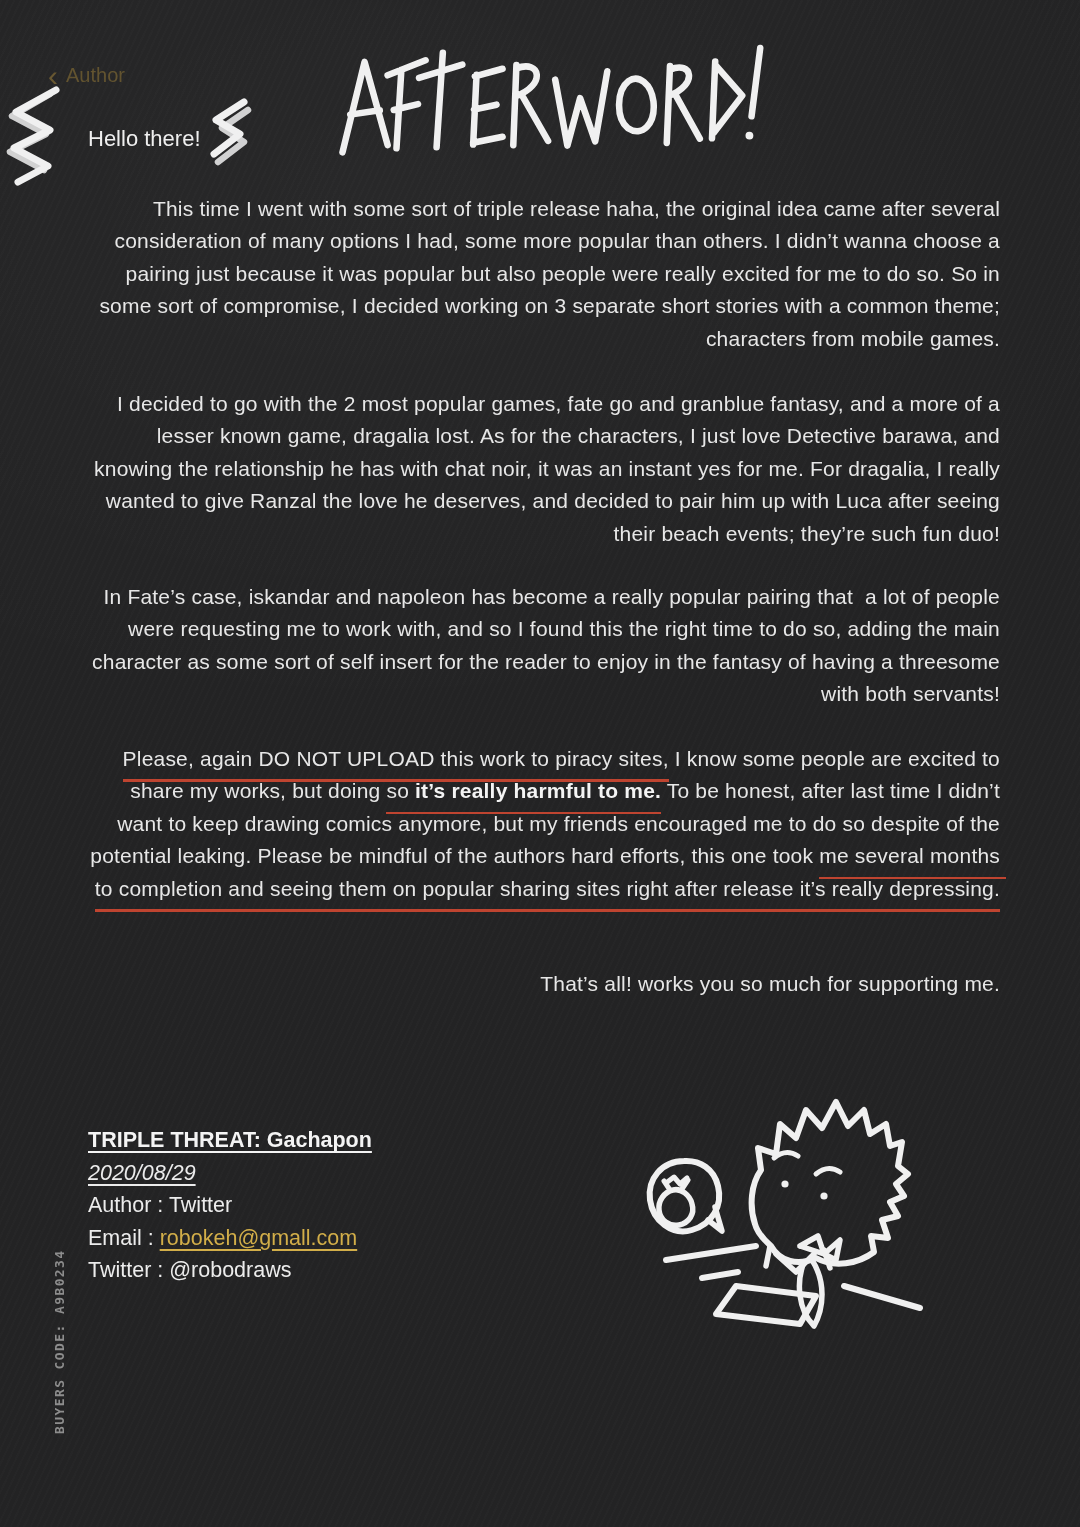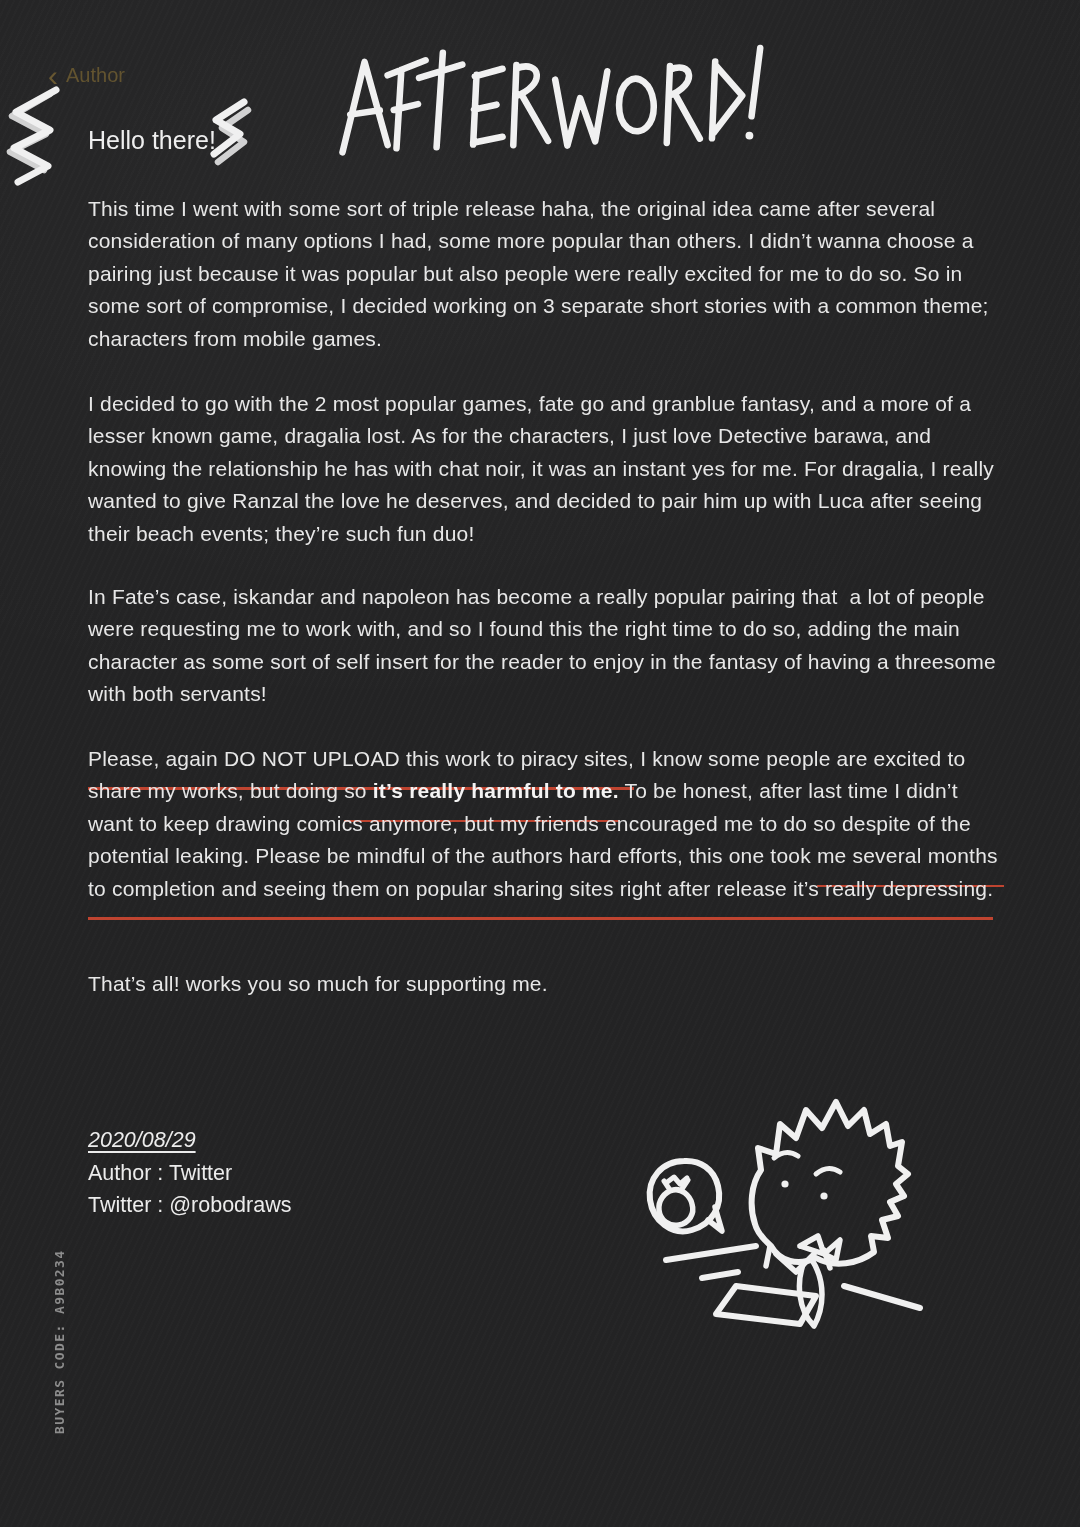--- a/index.html
+++ b/index.html
@@ -12,33 +12,33 @@
       radial-gradient(1200px 800px at 35% 12%, rgba(255,255,255,0.022), transparent 70%),
       repeating-linear-gradient(115deg, rgba(255,255,255,0.012) 0 2px, transparent 2px 6px),
       #232324;
     font-family:"Liberation Sans","DejaVu Sans",sans-serif;
     color:#e7e7e7;
   }
   .abs{position:absolute;}
   .para{
     position:absolute;left:88px;width:912px;margin:0;
     font-size:21px;line-height:32.4px;letter-spacing:0.2px;
-    color:#e7e7e7;white-space:pre-wrap;
+    color:#e7e7e7;white-space:pre-wrap;text-align:right;
   }
   .notes-back{
     left:48px;top:64px;font-size:20px;color:rgba(158,128,56,0.5);
     display:flex;align-items:center;gap:8px;
   }
   .notes-back .chev{font-size:30px;line-height:20px;color:rgba(158,128,56,0.55);}
-  .greeting{left:88px;top:126px;font-size:25px;color:#efefef;}
+  .greeting{left:88px;top:126px;font-size:22px;color:#efefef;}
   .bold{font-weight:bold;color:#f4f4f4;}
   .italic{font-style:italic;}
   .uw{text-decoration:underline;text-decoration-thickness:2px;text-underline-offset:4px;}
   .redline{
-    padding-bottom:20px;
+    padding-bottom:12px;
     background-image:linear-gradient(to right,#bf4430,#bf4430);
     background-size:100% 2.6px;
     background-repeat:repeat-x;
     background-position:left bottom;
     -webkit-box-decoration-break:clone;box-decoration-break:clone;
   }
   .info{left:88px;top:1128px;font-size:21.5px;color:#ececec;}
   .info-line{height:32.6px;white-space:pre-wrap;}
   .link{color:#d2ae49;text-decoration:underline;text-decoration-thickness:1.8px;text-underline-offset:4px;cursor:pointer;}
   .disclaimer{left:86px;top:1355px;width:892px;font-size:21px;line-height:31.5px;white-space:pre-wrap;color:#e4e4e4;}
@@ -94,22 +94,24 @@
   <p class="para" style="top:388px;">I decided to go with the 2 most popular games, fate go and granblue fantasy, and a more of a lesser known game, dragalia lost. As for the characters, I just love Detective barawa, and knowing the relationship he has with chat noir, it was an instant yes for me. For dragalia, I really wanted to give Ranzal the love he deserves, and decided to pair him up with Luca after seeing their beach events; they’re such fun duo!</p>
 
   <p class="para" style="top:581px;">In Fate’s case, iskandar and napoleon has become a really popular pairing that  a lot of people were requesting me to work with, and so I found this the right time to do so, adding the main character as some sort of self insert for the reader to enjoy in the fantasy of having a threesome with both servants!</p>
 
   <p class="para" style="top:743px;"><span class="redline">Please, again DO NOT UPLOAD this work to piracy sites,</span><span> I know some people are excited to share my works, but doing </span><span class="redline">so </span><span class="redline bold">it’s really harmful to me.</span><span> To be honest, after last time I didn’t want to keep drawing comics anymore, but my friends encouraged me to do so despite of the potential leaking. Please be mindful of the authors hard efforts, this one took </span><span class="redline">me several months to completion and seeing them on popular sharing sites right after release it’s really depressing.</span></p>
 
   <p class="para" style="top:968px;">That’s all! works you so much for supporting me.</p>
 
 
   <div class="abs info">
+    <div class="info-line"><span class="bold uw">TRIPLE THREAT: Gachapon</span></div>
     <div class="info-line"><span class="italic uw">2020/08/29</span></div>
     <div class="info-line"><span>Author : </span><span>Twitter</span></div>
+    <div class="info-line"><span>Email : </span><a class="link">robokeh@gmall.com</a></div>
     <div class="info-line"><span>Twitter : </span><span>@robodraws</span></div>
   </div>
 
   <svg class="abs doodle-stroke" style="left:628px;top:1086px;" width="300" height="252" viewBox="0 0 300 252">
     <g>
       <path stroke-width="6" d="M56,75 C34,75 19,93 22,114 C25,135 44,150 64,144 C84,138 95,120 90,100 C86,83 72,74 56,75 Z"></path>
       <path stroke-width="5.5" d="M80,134 L94,145 L87,121"></path>
     </g>
     <g>
       <path stroke-width="5.5" d="M45,104 C36,106 30,115 31,124 C32,134 41,141 51,139 C61,137 67,128 64,118 C62,109 53,102 45,104 Z"></path>

